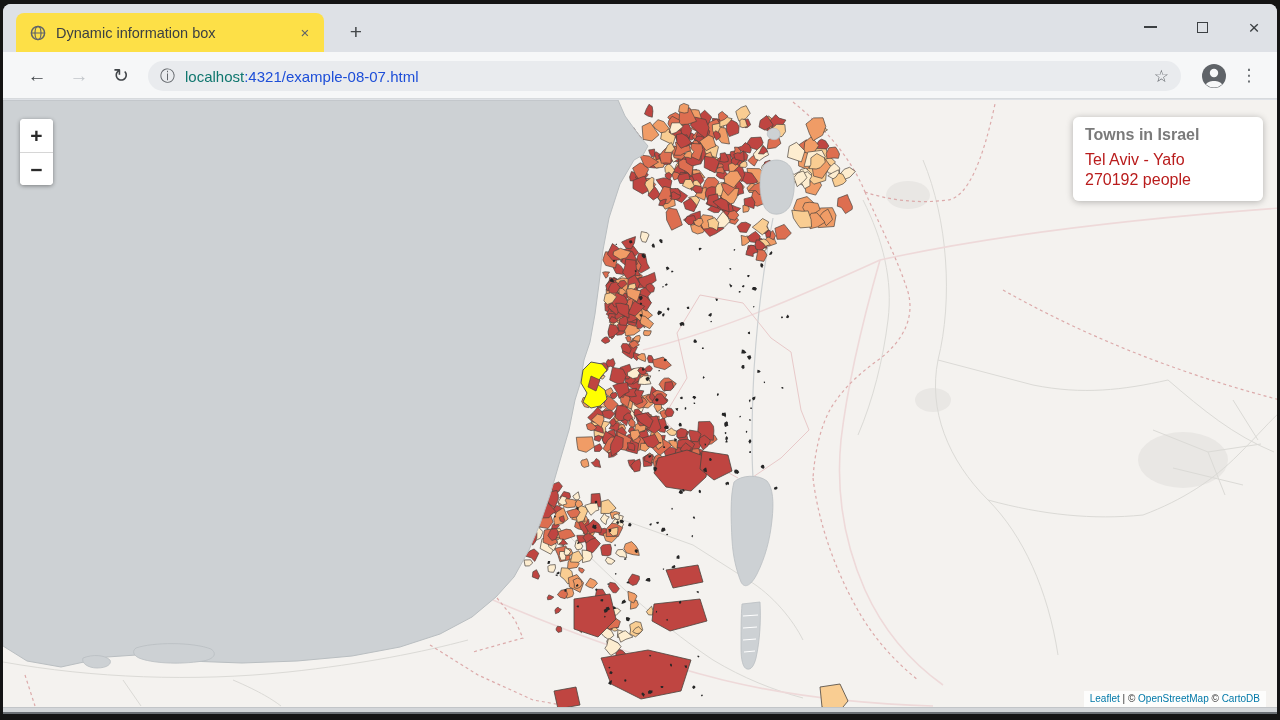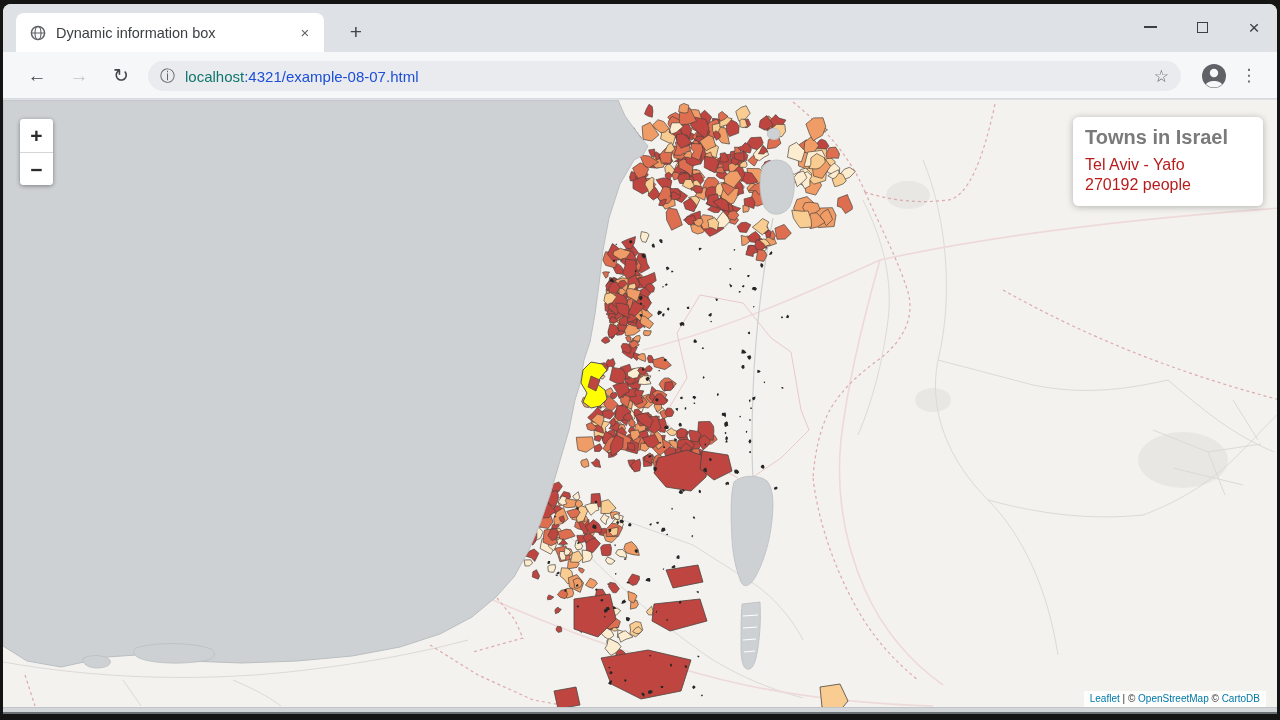--- a/index.html
+++ b/index.html
@@ -3,21 +3,21 @@
 <meta charset="utf-8">
 <style>
   * { margin:0; padding:0; box-sizing:border-box; }
   html,body { width:1280px; height:720px; overflow:hidden; background:#141414;
               font-family:"Liberation Sans", sans-serif; }
   .window { position:absolute; left:3px; top:4px; width:1274px; height:710px;
             background:#dee1e6; border-radius:8px 8px 0 0; overflow:hidden; }
 
   
   .tabstrip { position:absolute; left:0; top:0; width:1274px; height:48px; background:#dee1e6; }
-  .tab { position:absolute; left:13px; top:9px; width:308px; height:39px; background:#ffffff;
+  .tab { position:absolute; left:13px; top:9px; width:308px; height:39px; background:#fde047;
          border-radius:8px 8px 0 0; display:flex; align-items:center; padding:0 10px 0 14px; }
   .tab-favicon { width:16px; height:16px; flex:0 0 16px; }
   .tab-title { margin-left:10px; font-size:14.5px; color:#3c4043; white-space:nowrap;
                overflow:hidden; flex:1; }
   .tab-close { width:18px; height:18px; border-radius:50%; text-align:center; line-height:17px;
                font-size:15px; color:#5f6368; flex:0 0 18px; cursor:pointer; }
   .newtab-btn { position:absolute; left:340px; top:16px; width:26px; height:26px; text-align:center;
                 line-height:24px; font-size:21px; color:#45484b; border-radius:50%; }
   .win-controls { position:absolute; right:8px; top:10px; display:flex; gap:22px; align-items:center; }
   .wc { width:30px; height:26px; display:flex; align-items:center; justify-content:center; color:#3c4043; }
@@ -47,21 +47,21 @@
   .map-svg { position:absolute; left:0; top:0; }
 
   .zoomctl { position:absolute; left:17px; top:19px; width:33px; background:#fff; border-radius:4px;
              box-shadow:0 1px 4px rgba(0,0,0,.4); overflow:hidden; }
   .zoombtn { width:33px; height:33px; text-align:center; line-height:33px; font-size:21px;
              font-weight:bold; color:#2b2b2b; background:#fff; cursor:pointer; }
   .zoombtn + .zoombtn { border-top:1px solid #d6d6d6; }
 
   .infobox { position:absolute; right:14px; top:17px; width:190px; background:rgba(255,255,255,.95);
              border-radius:6px; box-shadow:0 1px 7px rgba(0,0,0,.28); padding:9px 12px 11px; }
-  .infobox h4 { font-size:20px; color:#7a7a7a; margin-bottom:6px; font-weight:bold; }
+  .infobox h4 { font-size:16px; color:#7a7a7a; margin-bottom:6px; font-weight:bold; }
   .infobox .ib-line { font-size:16px; color:#b91c1c; line-height:1.25; }
 
   .attribution { position:absolute; right:11px; bottom:0; background:rgba(255,255,255,.82);
                  padding:2px 6px 3px; font-size:10px; color:#333; white-space:pre; }
   .attribution a { color:#0078a8; text-decoration:none; }
 
   
   .bottom-edge { position:absolute; left:0; top:703px; width:1274px; height:7px; background:#d3d6d9;
                  border-top:1px solid #c2c5c8; border-bottom:2px solid #6b7075; }
 </style>

